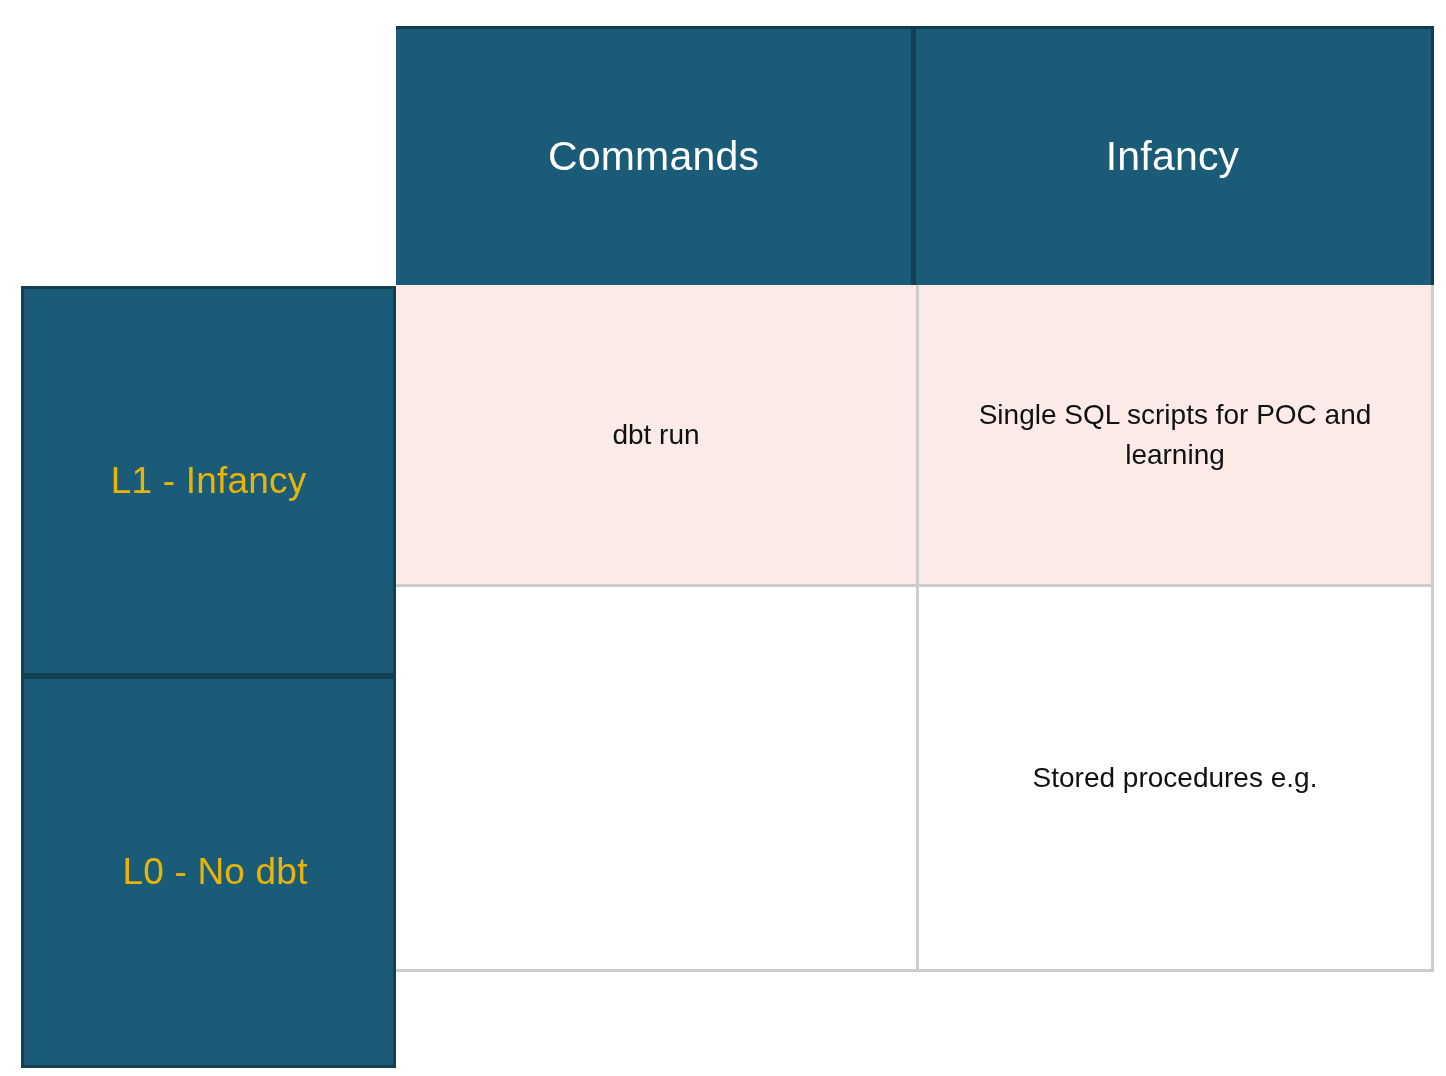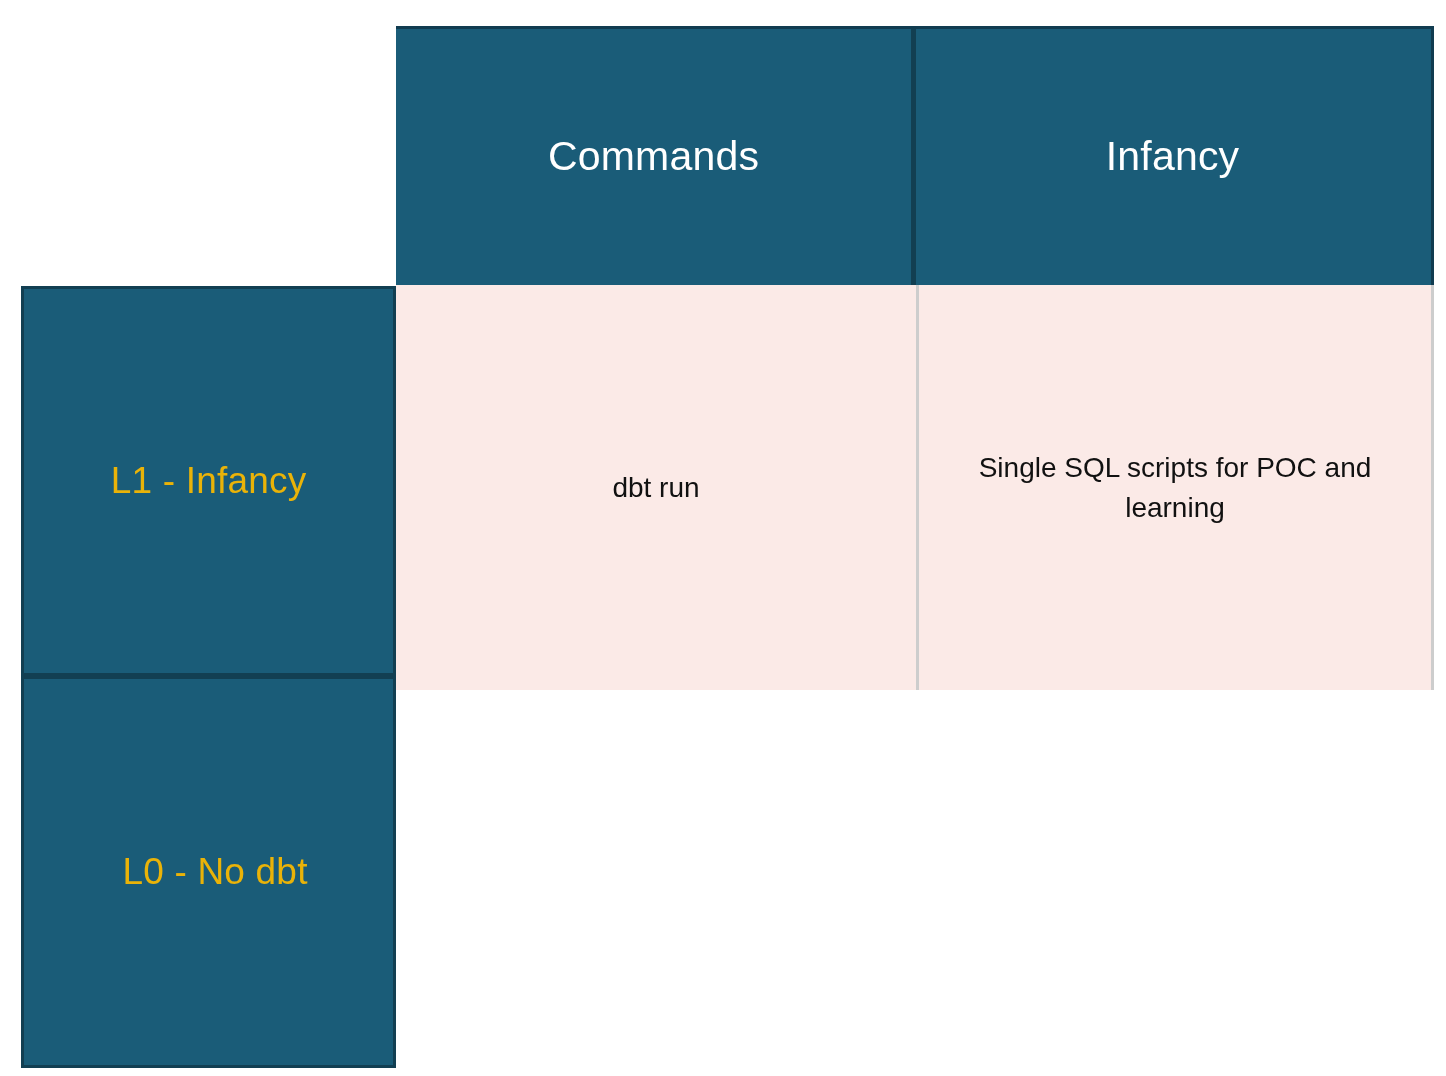--- a/index.html
+++ b/index.html
@@ -80,21 +80,21 @@
     left: 396px;
     top: 285px;
     width: 1038px;
     height: 778px;
   }
   .body-row {
     display: flex;
     width: 100%;
     box-sizing: border-box;
   }
-  .body-row.row1 { height: 405px; }
+  .body-row.row1 { height: 299px; }
   .body-row.row2 { height: 388px; border-top: 3px solid #cdcdcd; }
 
   .cell {
     box-sizing: border-box;
     display: flex;
     align-items: center;
     justify-content: center;
     text-align: center;
     font-size: 28px;
     line-height: 1.42;
@@ -136,15 +136,23 @@
 
     <div class="body-row row1">
       <div class="cell c1">
         <span class="cell-text">dbt run</span>
       </div>
       <div class="cell c2">
         <span class="cell-text">Single SQL scripts for POC and learning</span>
       </div>
     </div>
 
+    <div class="body-row row2">
+      <div class="cell c1 empty">
+        
+      </div>
+      <div class="cell c2">
+        <span class="cell-text">Stored procedures e.g.</span>
+      </div>
+    </div>
 
   </div>
 </div>
 
 </body></html>

